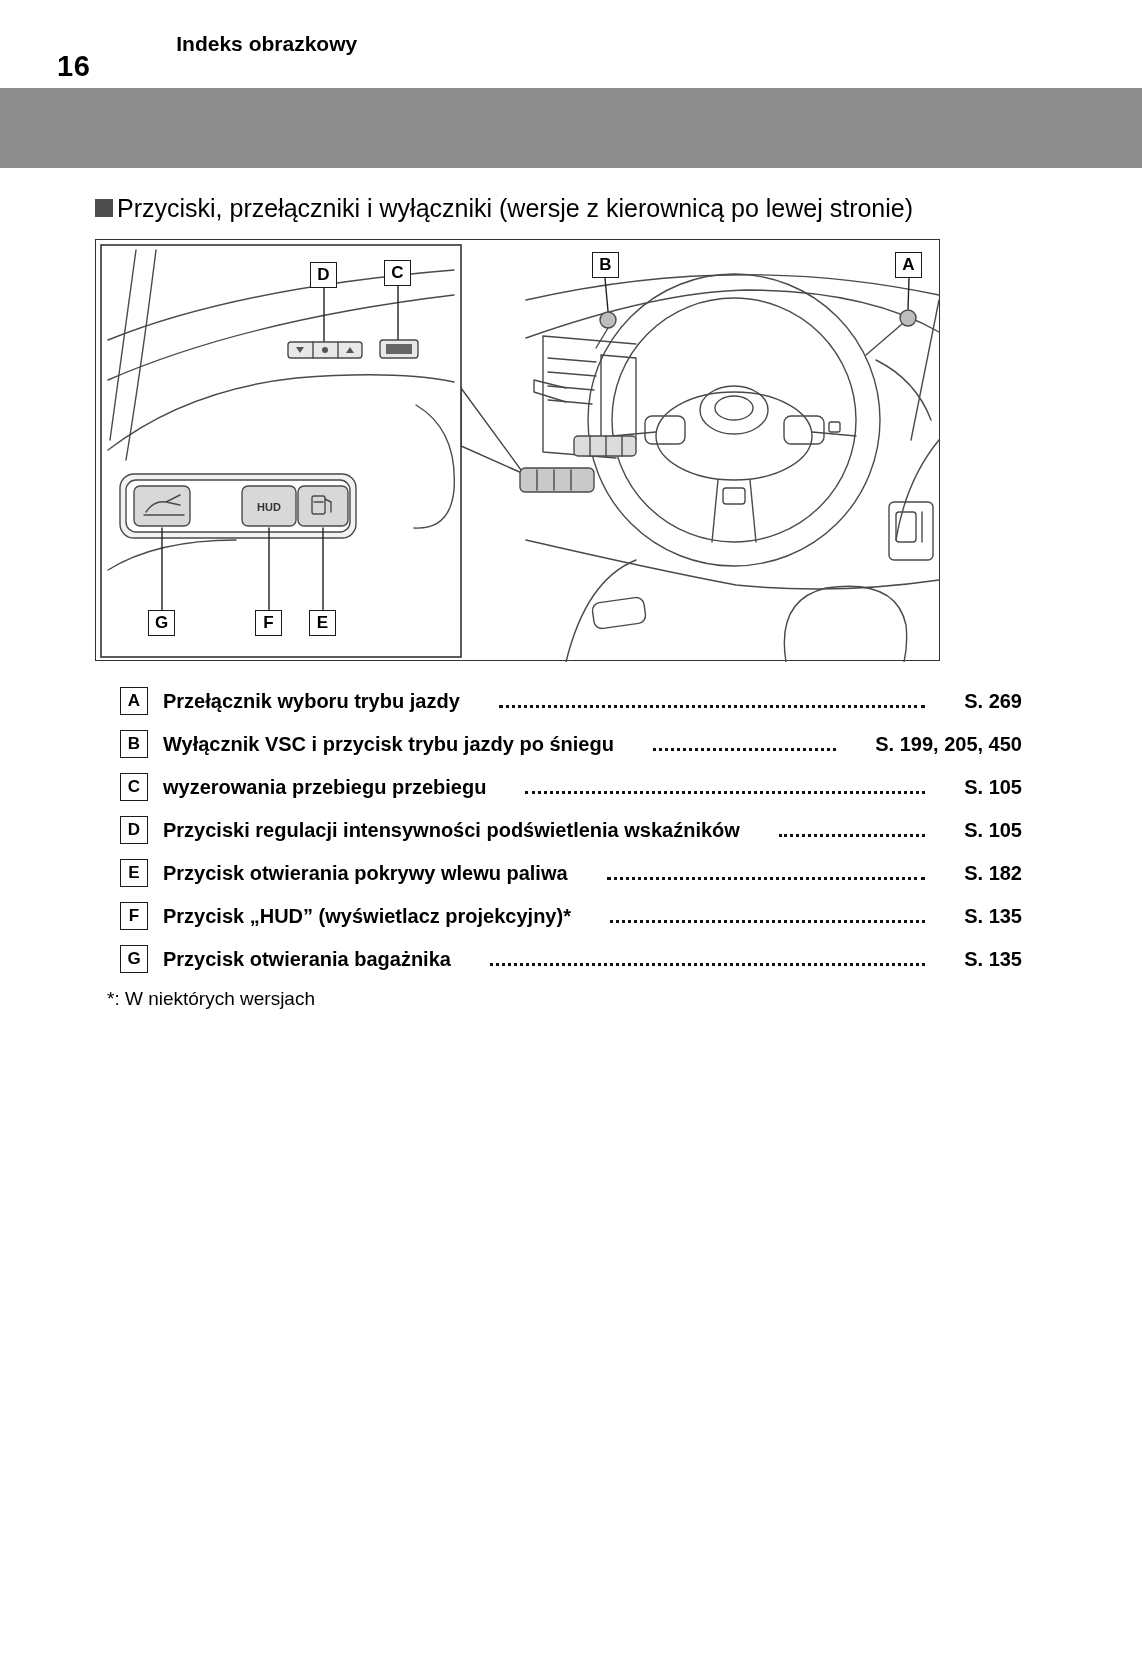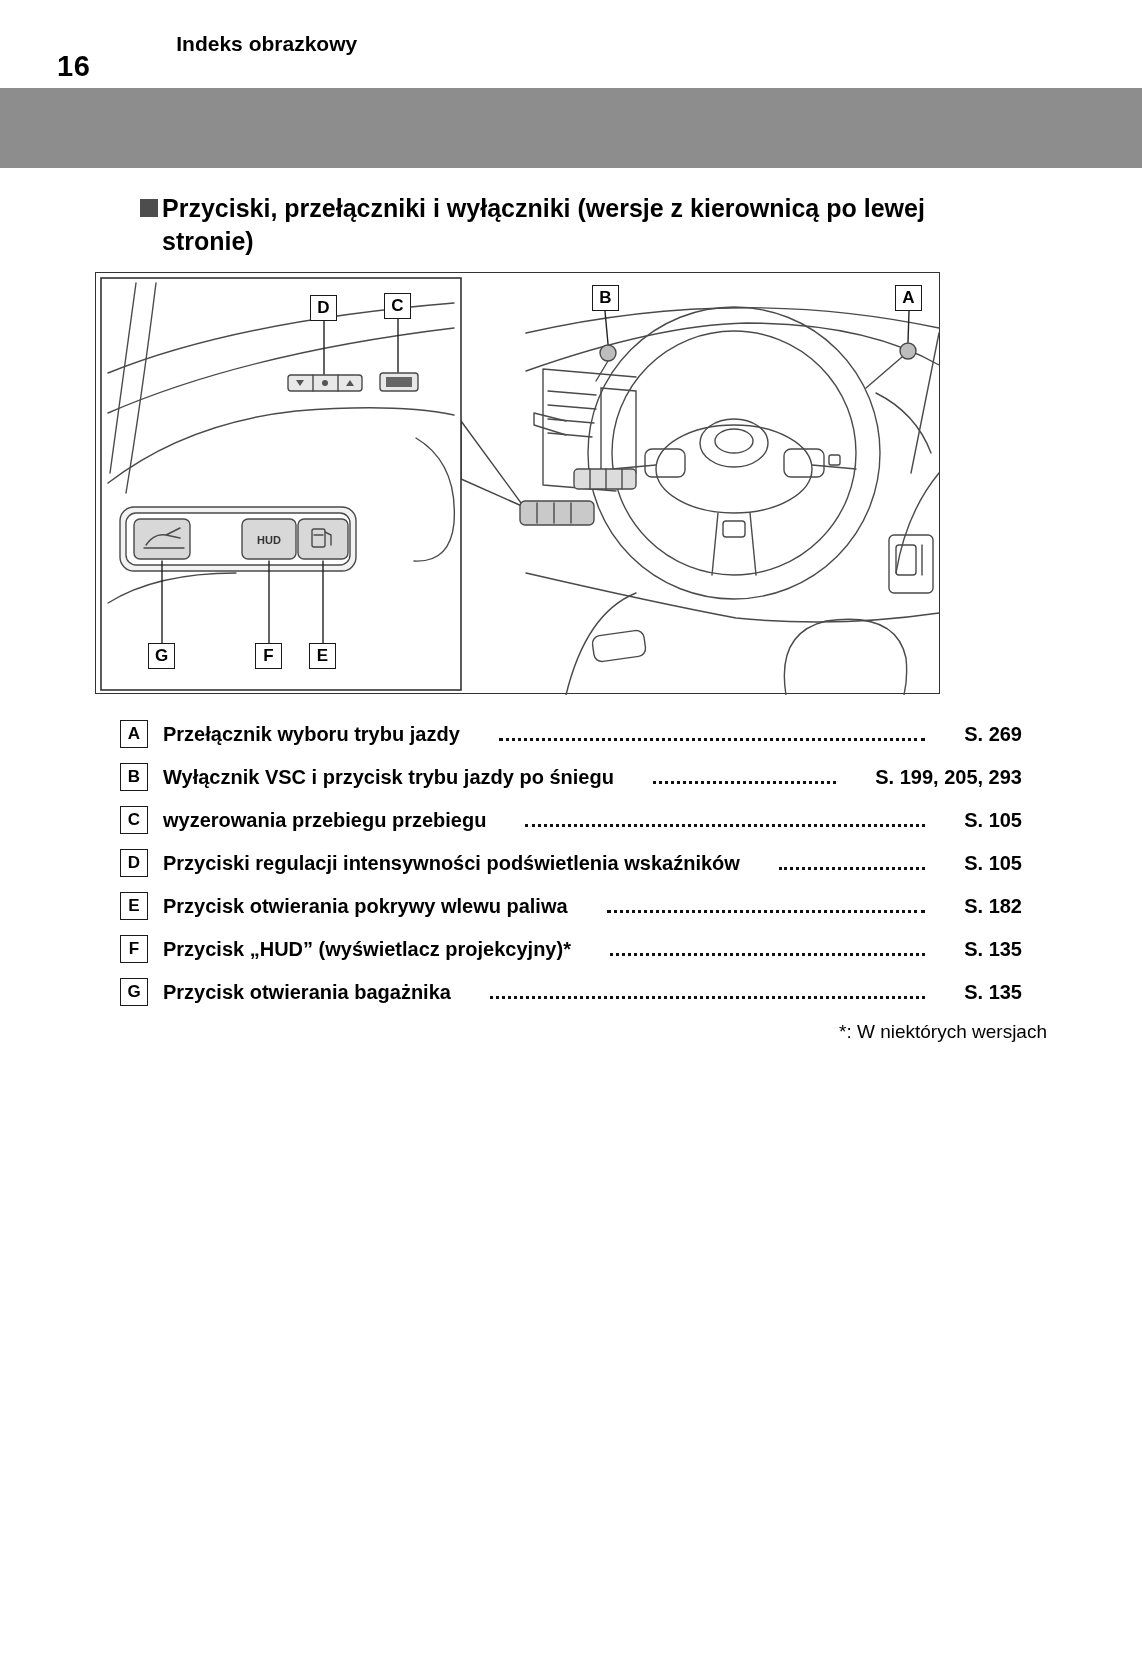--- a/index.html
+++ b/index.html
@@ -15,23 +15,22 @@
   .header-title { font-size:21px; font-weight:bold; margin-left:86px; }
   .gray-band { height:80px; background:#8d8d8d; width:100%; }
 
   .content { padding:0 95px; }
 
   .section-heading {
     margin-top:24px;
     display:flex;
     align-items:flex-start;
     font-size:25px;
-    font-weight:bold;
+    font-weight:normal;
     line-height:1.32;
-    justify-content:center;
   }
   .square-bullet {
     width:18px; height:18px; background:#4d4d4d;
     flex:none; margin-top:7px; margin-right:4px;
   }
   .section-heading-text { max-width:840px; }
 
   .figure {
     margin-top:14px;
     width:845px; height:422px;
@@ -70,21 +69,21 @@
   .lt { flex:0 1 auto; }
   .dots {
     flex:1 1 auto; min-width:14px;
     border-bottom:3px dotted #111;
     margin:0 3px 7px 3px;
   }
   .pageref { flex:none; }
 
   .footnote {
     margin-top:10px; margin-left:12px;
-    font-size:19px; font-weight:normal;text-align:right;
+    font-size:19px; font-weight:normal;
   }
 </style>
 </head>
 <body>
 
 <header class="page-header">
   <div class="page-number">16</div>
   <div class="header-title">Indeks obrazkowy</div>
 </header>
 <div class="gray-band"></div>
@@ -233,21 +232,21 @@
         </div>
       </div>
     </div>
 
     <div class="legend-row">
       <div class="key-box">B</div>
       <div class="legend-content">
         <div class="legend-line">
           <span class="lt">Wyłącznik VSC i przycisk trybu jazdy po śniegu </span>
           <span class="dots"></span>
-          <span class="pageref">S. 199, 205, 293</span>
+          <span class="pageref">S. 199, 205, 450</span>
         </div>
       </div>
     </div>
 
     <div class="legend-row">
       <div class="key-box">C</div>
       <div class="legend-content">
         <div class="legend-line">
           <span class="lt">wyzerowania przebiegu przebiegu</span>
           <span class="dots"></span>

